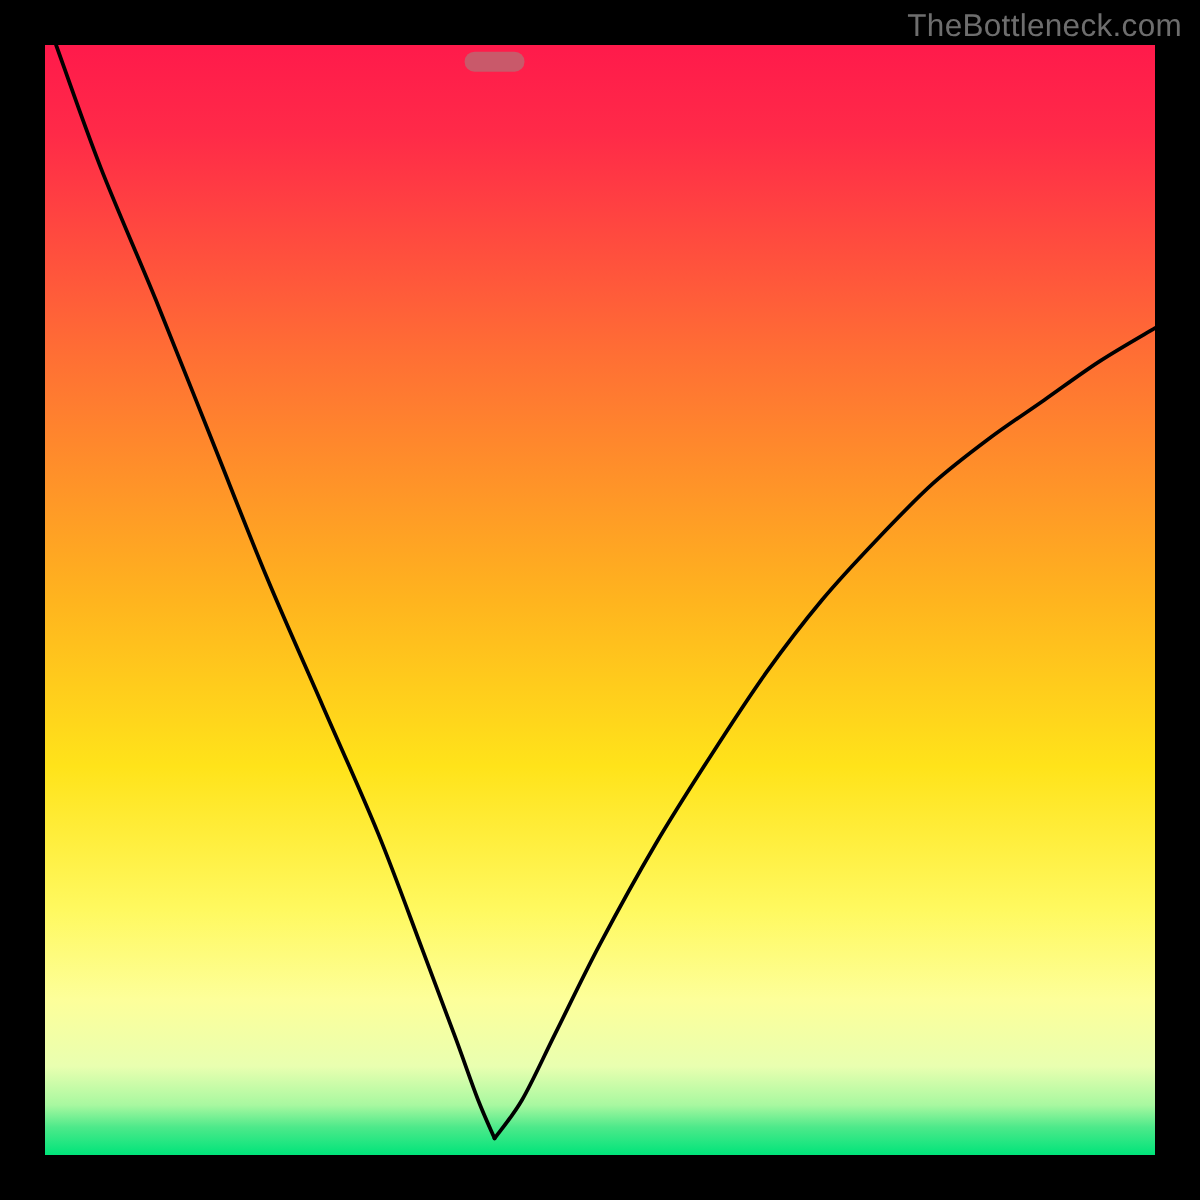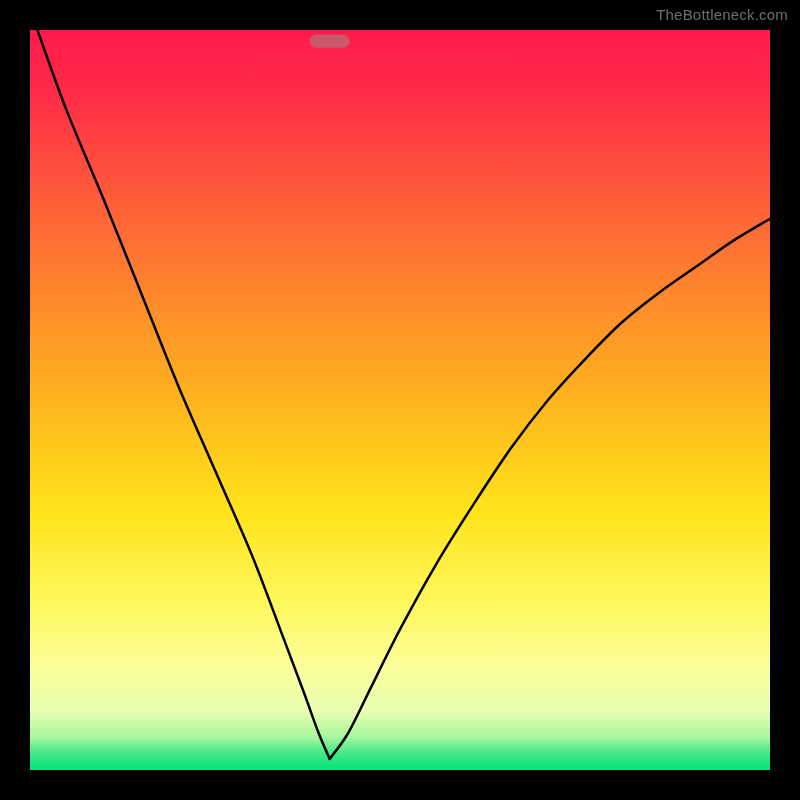--- a/index.html
+++ b/index.html
@@ -23,21 +23,21 @@
     top: 30px;
     width: 740px;
     height: 740px;
     overflow: hidden;
   }
   .watermark {
     position: absolute;
     top: 6px;
     right: 12px;
     color: #6e6e6e;
-    font-size: 15px;
+    font-size: 21px;
     font-weight: 500;
     letter-spacing: 0.2px;
   }
 </style>
 </head>
 <body>
 
 <div class="frame">
   <div class="watermark">TheBottleneck.com</div>
 

